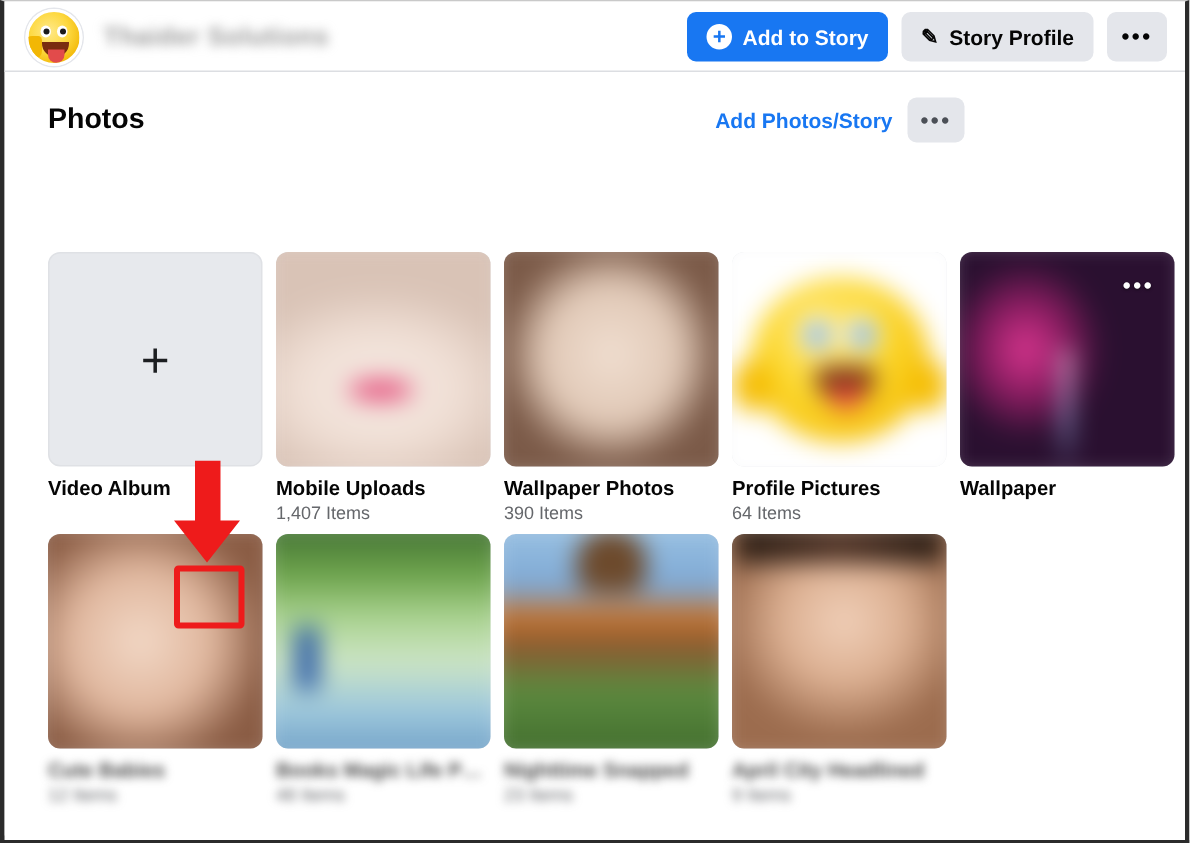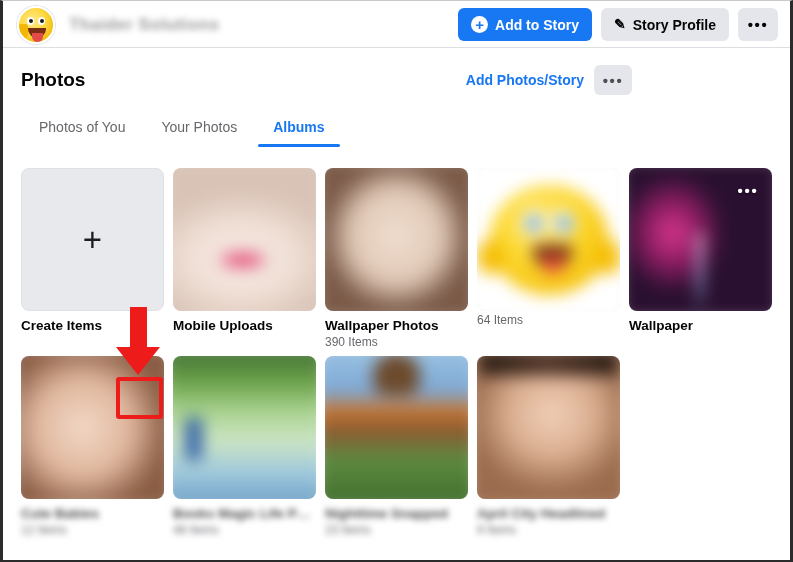--- a/index.html
+++ b/index.html
@@ -78,21 +78,21 @@
   .plus-circle {
     width:17px;height:17px;border-radius:50%;background:#ffffff;color:#1877f2;
     display:inline-flex;align-items:center;justify-content:center;
     font-size:15px;font-weight:bold;line-height:1;
   }
   .pencil { font-size:14px; line-height:1; transform: translateY(-1px); }
   .dots { letter-spacing: 1.6px; font-size: 15px; font-weight: bold; line-height: 1; }
 
   
   .card {
-    position: absolute; left: 0; top: 48px; width: 643px; height: 508px;
+    position: absolute; left: 11px; top: 48px; width: 643px; height: 508px;
     background: #ffffff;
   }
   .card-head {
     display:flex; align-items:center; padding: 16px 14px 0 18px;
   }
   .card-title { font-size: 19px; font-weight: bold; color:#050505; }
   .card-head-right { margin-left:auto; display:flex; align-items:center; gap: 10px; }
   .link-blue {
     color:#1877f2; font-size:14px; font-weight:bold; cursor:pointer;
   }
@@ -250,46 +250,36 @@
     <div class="card-head">
       <div class="card-title">Photos</div>
       <div class="card-head-right">
         <span class="link-blue">Add Photos/Story</span>
         <div class="btn-round-gray">
           <span class="dots">•••</span>
         </div>
       </div>
     </div>
 
-    <div class="tabs">
-      <div class="tab">
-        <span>Photos of You</span>
-      </div>
-      <div class="tab">
-        <span>Your Photos</span>
-      </div>
-      <div class="tab active">
-        <span>Albums</span>
-      </div>
-    </div>
 
     <div class="grid">
 
       <div class="album">
         <div class="thumb create">
           <span class="plus-big">+</span>
         </div>
-        <div class="album-name">Create Items</div>
+        <div class="album-name">Video Album</div>
       </div>
 
       <div class="album">
         <div class="thumb">
           <div class="thumb-img img-mobile"></div>
         </div>
         <div class="album-name">Mobile Uploads</div>
+        <div class="album-count">1,407 Items</div>
       </div>
 
       <div class="album">
         <div class="thumb">
           <div class="thumb-img img-timeline"></div>
         </div>
         <div class="album-name">Wallpaper Photos</div>
         <div class="album-count">390 Items</div>
       </div>
 
@@ -300,20 +290,21 @@
             <span class="emoji-face">
               <span class="h l"></span>
                   <span class="h r"></span>
               <span class="e l"></span>
                   <span class="e r"></span>
               <span class="m"></span>
                   <span class="t"></span>
             </span>
           </div>
         </div>
+        <div class="album-name">Profile Pictures</div>
         <div class="album-count">64 Items</div>
       </div>
 
       <div class="album">
         <div class="thumb">
           <div class="thumb-img img-wallpaper">
             <span class="streak"></span>
           </div>
           <div class="thumb-menu">
             <span class="dots3">•••</span>

